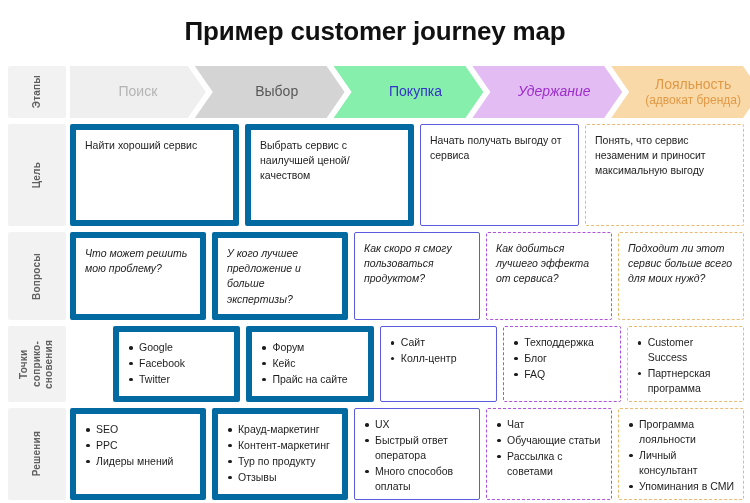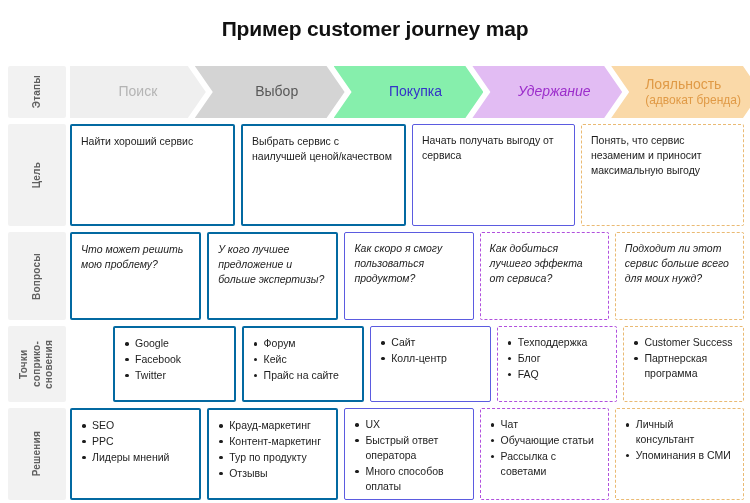--- a/index.html
+++ b/index.html
@@ -12,21 +12,21 @@
     height: 503px;
     overflow: hidden;
     font-family: "Liberation Sans", sans-serif;
     color: #1a1a1a;
     position: relative;
   }
 
   
   .page-title {
     text-align: center;
-    font-size: 21px;
+    font-size: 26px;
     font-weight: bold;
     color: #111111;
     letter-spacing: -0.2px;
     padding-top: 16px;
     padding-bottom: 0;
     line-height: 1.2;
     height: 38px;
     box-sizing: border-box;
   }
 
@@ -92,21 +92,21 @@
     box-sizing: border-box;
     padding-left: 14px;
   }
   .stage:first-child {
     clip-path: polygon(0 0, calc(100% - 18px) 0, 100% 50%, calc(100% - 18px) 100%, 0 100%);
     padding-left: 0;
   }
   .stage-label {
     font-size: 14px;
     line-height: 1.1;
-    text-align: left;
+    text-align: center;
     font-weight: normal;
   }
   .stage-sub {
     display: block;
     font-size: 12px;
     margin-top: 1px;
     line-height: 1.1;
   }
 
   
@@ -114,21 +114,21 @@
     flex: 1;
     display: flex;
     gap: 6px;
     padding-right: 6px;
     box-sizing: border-box;
   }
   .card {
     flex: 1;
     box-sizing: border-box;
     background: #ffffff;
-    border: 2px solid #0369a1;
+    border: 6px solid #0369a1;
     border-radius: 2px;
     padding: 8px 9px 6px 9px;
     font-size: 10.5px;
     line-height: 1.45;
     color: #1d1d1d;
     overflow: hidden;
   }
   .card.blue   { border: 1.5px solid #5b5be0; }
   .card.purple { border: 1.5px dashed #b150dd; }
   .card.orange { border: 1.5px dashed #eaba73; }
@@ -307,20 +307,21 @@
         </div>
         <div class="card purple">
           <ul>
             <li>Чат</li>
             <li>Обучающие статьи</li>
             <li>Рассылка с советами</li>
           </ul>
         </div>
         <div class="card orange">
           <ul>
+            <li>Программа лояльности</li>
             <li>Личный консультант</li>
             <li>Упоминания в СМИ</li>
           </ul>
         </div>
       </div>
   </div>
 
 </div>
 
 </body></html>

